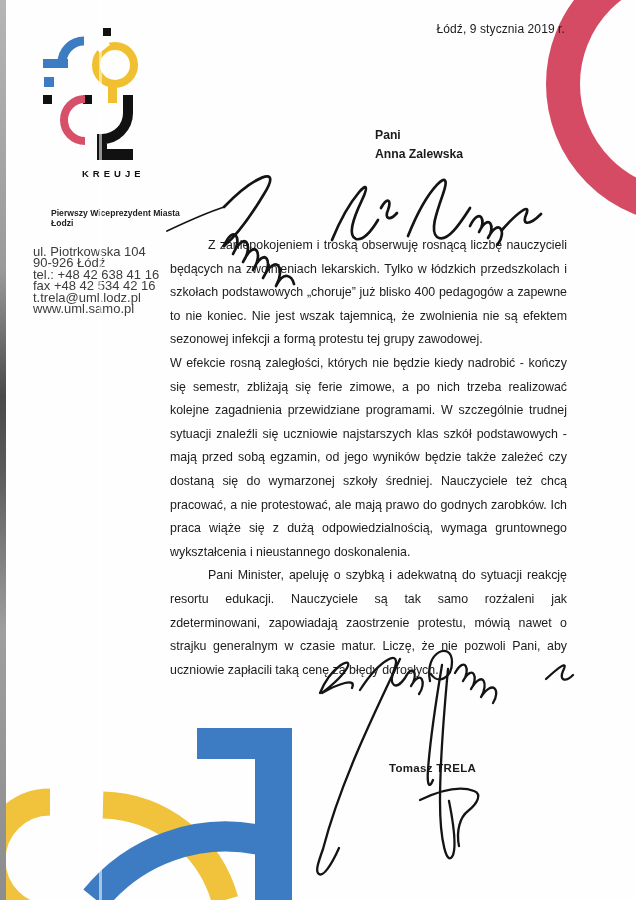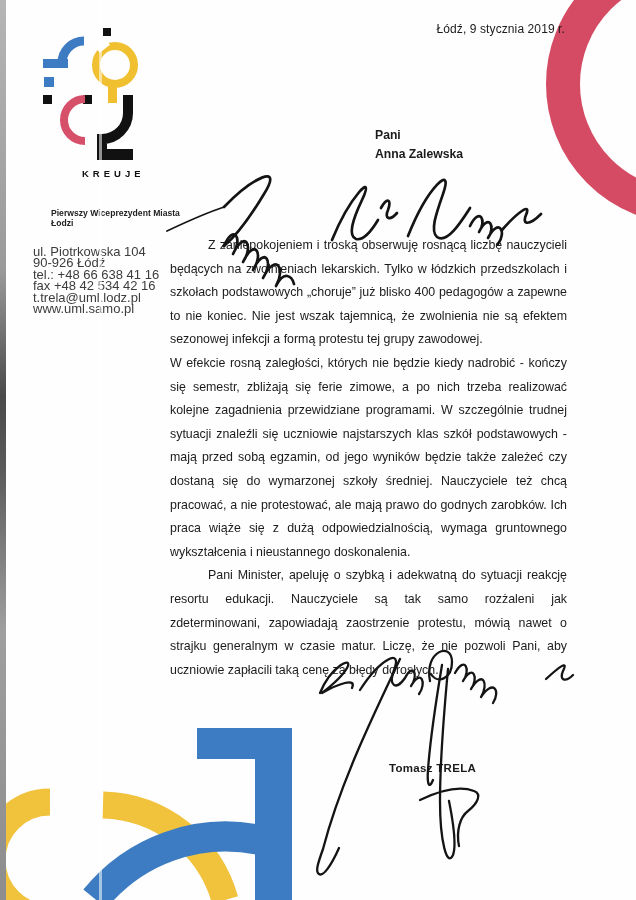--- a/index.html
+++ b/index.html
@@ -109,21 +109,21 @@
     <text class="kreuje-text" x="42" y="152">KREUJE</text>
   </svg>
 
   <div class="abs text-layer date-line">Łódź, 9 stycznia 2019 r.</div>
 
   <div class="abs text-layer sender-title">Pierwszy Wiceprezydent Miasta Łodzi</div>
 
   <div class="abs text-layer sender-address">
     <div>ul. Piotrkowska 104</div>
     <div>90-926 Łódź</div>
-    <div>tel.: +48 66 638 41 16</div>
+    <div>tel.: +48 42 638 41 16</div>
     <div>fax +48 42 534 42 16</div>
     <div>t.trela@uml.lodz.pl</div>
     <div>www.uml.samo.pl</div>
   </div>
 
   <div class="abs text-layer recipient">
     <div>Pani</div>
     <div>Anna Zalewska</div>
   </div>
 

